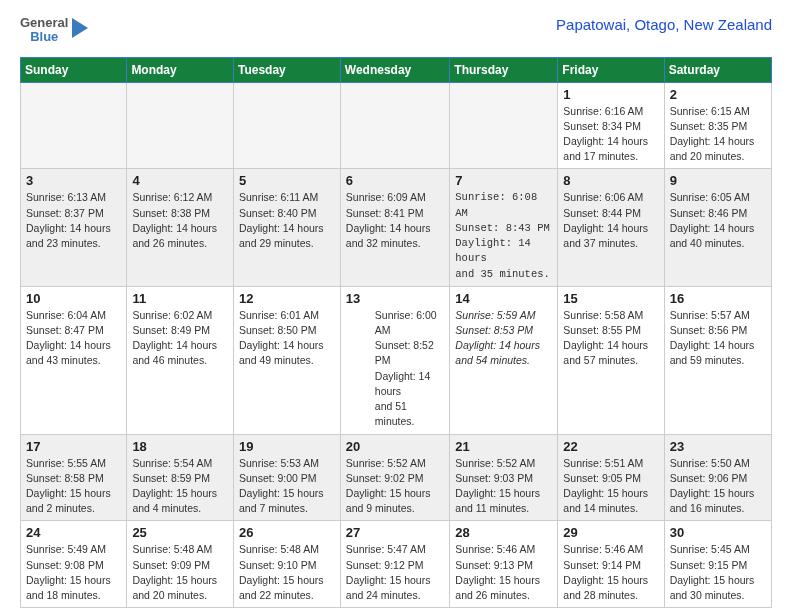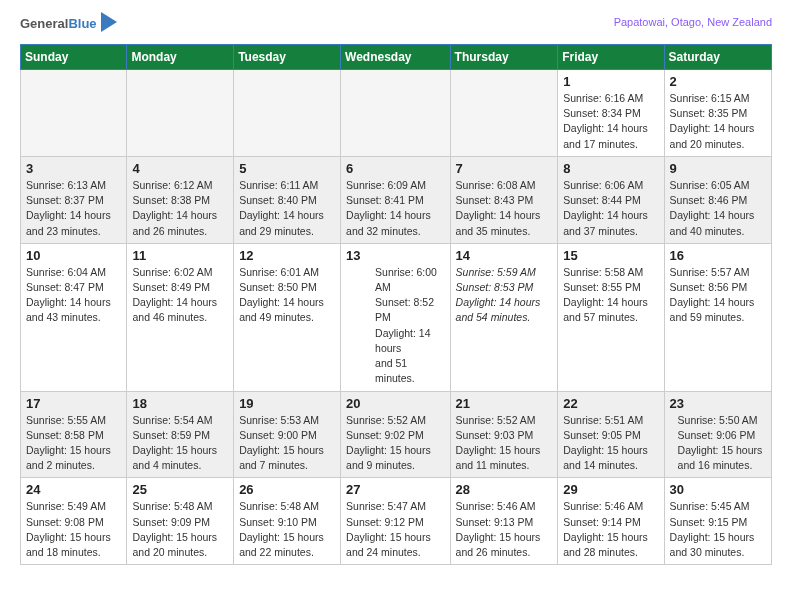--- a/index.html
+++ b/index.html
@@ -16,24 +16,25 @@
       align-items: flex-start;
       margin-bottom: 12px;
     }
     .logo {
       display: flex;
       align-items: center;
       gap: 2px;
     }
     .logo-text {
       display: flex;
-      flex-direction: row;
+      flex-direction: column;
       font-size: 13px;
       font-weight: bold;
       line-height: 1.1;
+      align-items: center;
     }
     .logo-text .general { color: #555; }
     .logo-text .blue { color: #3a7abf; }
     .logo-arrow {
       width: 0;
       height: 0;
       border-top: 10px solid transparent;
       border-bottom: 10px solid transparent;
       border-left: 16px solid #3a7abf;
       margin-left: 2px;
@@ -41,22 +42,22 @@
     }
     .title-section {
       text-align: right;
     }
     .month-title {
       font-size: 32px;
       font-weight: bold;
       color: #222;
     }
     .location {
-      font-size: 11px;
-      color: #8b5cf6;
+      font-size: 15px;
+      color: #1d4ed8;
     }
     .calendar {
       width: 100%;
       border-collapse: collapse;
       font-size: 11px;
     }
     .calendar th {
       background: #15803d;
       color: #fff;
       padding: 5px 4px;
@@ -166,21 +167,21 @@
         </td>
         <td>
           <span class="day-num">6</span>
           <div class="day-info" style="white-space: pre-line;">Sunrise: 6:09 AM
 Sunset: 8:41 PM
 Daylight: 14 hours
 and 32 minutes.</div>
         </td>
         <td>
           <span class="day-num">7</span>
-          <div class="day-info" style="white-space: pre-line;">Sunrise: 6:08 AM
+          <div class="day-info" style="white-space: pre-line; font-family: Liberation Mono, monospace;">Sunrise: 6:08 AM
 Sunset: 8:43 PM
 Daylight: 14 hours
 and 35 minutes.</div>
         </td>
         <td>
           <span class="day-num">8</span>
           <div class="day-info" style="white-space: pre-line;">Sunrise: 6:06 AM
 Sunset: 8:44 PM
 Daylight: 14 hours
 and 37 minutes.</div>
@@ -282,21 +283,21 @@
         </td>
         <td>
           <span class="day-num">22</span>
           <div class="day-info" style="white-space: pre-line;">Sunrise: 5:51 AM
 Sunset: 9:05 PM
 Daylight: 15 hours
 and 14 minutes.</div>
         </td>
         <td>
           <span class="day-num">23</span>
-          <div class="day-info" style="white-space: pre-line; margin-left: 8px;">Sunrise: 5:50 AM
+          <div class="day-info" style="white-space: pre-line;">Sunrise: 5:50 AM
 Sunset: 9:06 PM
 Daylight: 15 hours
 and 16 minutes.</div>
         </td>
       </tr>
       <tr>
         <td>
           <span class="day-num">24</span>
           <div class="day-info" style="white-space: pre-line;">Sunrise: 5:49 AM
 Sunset: 9:08 PM

